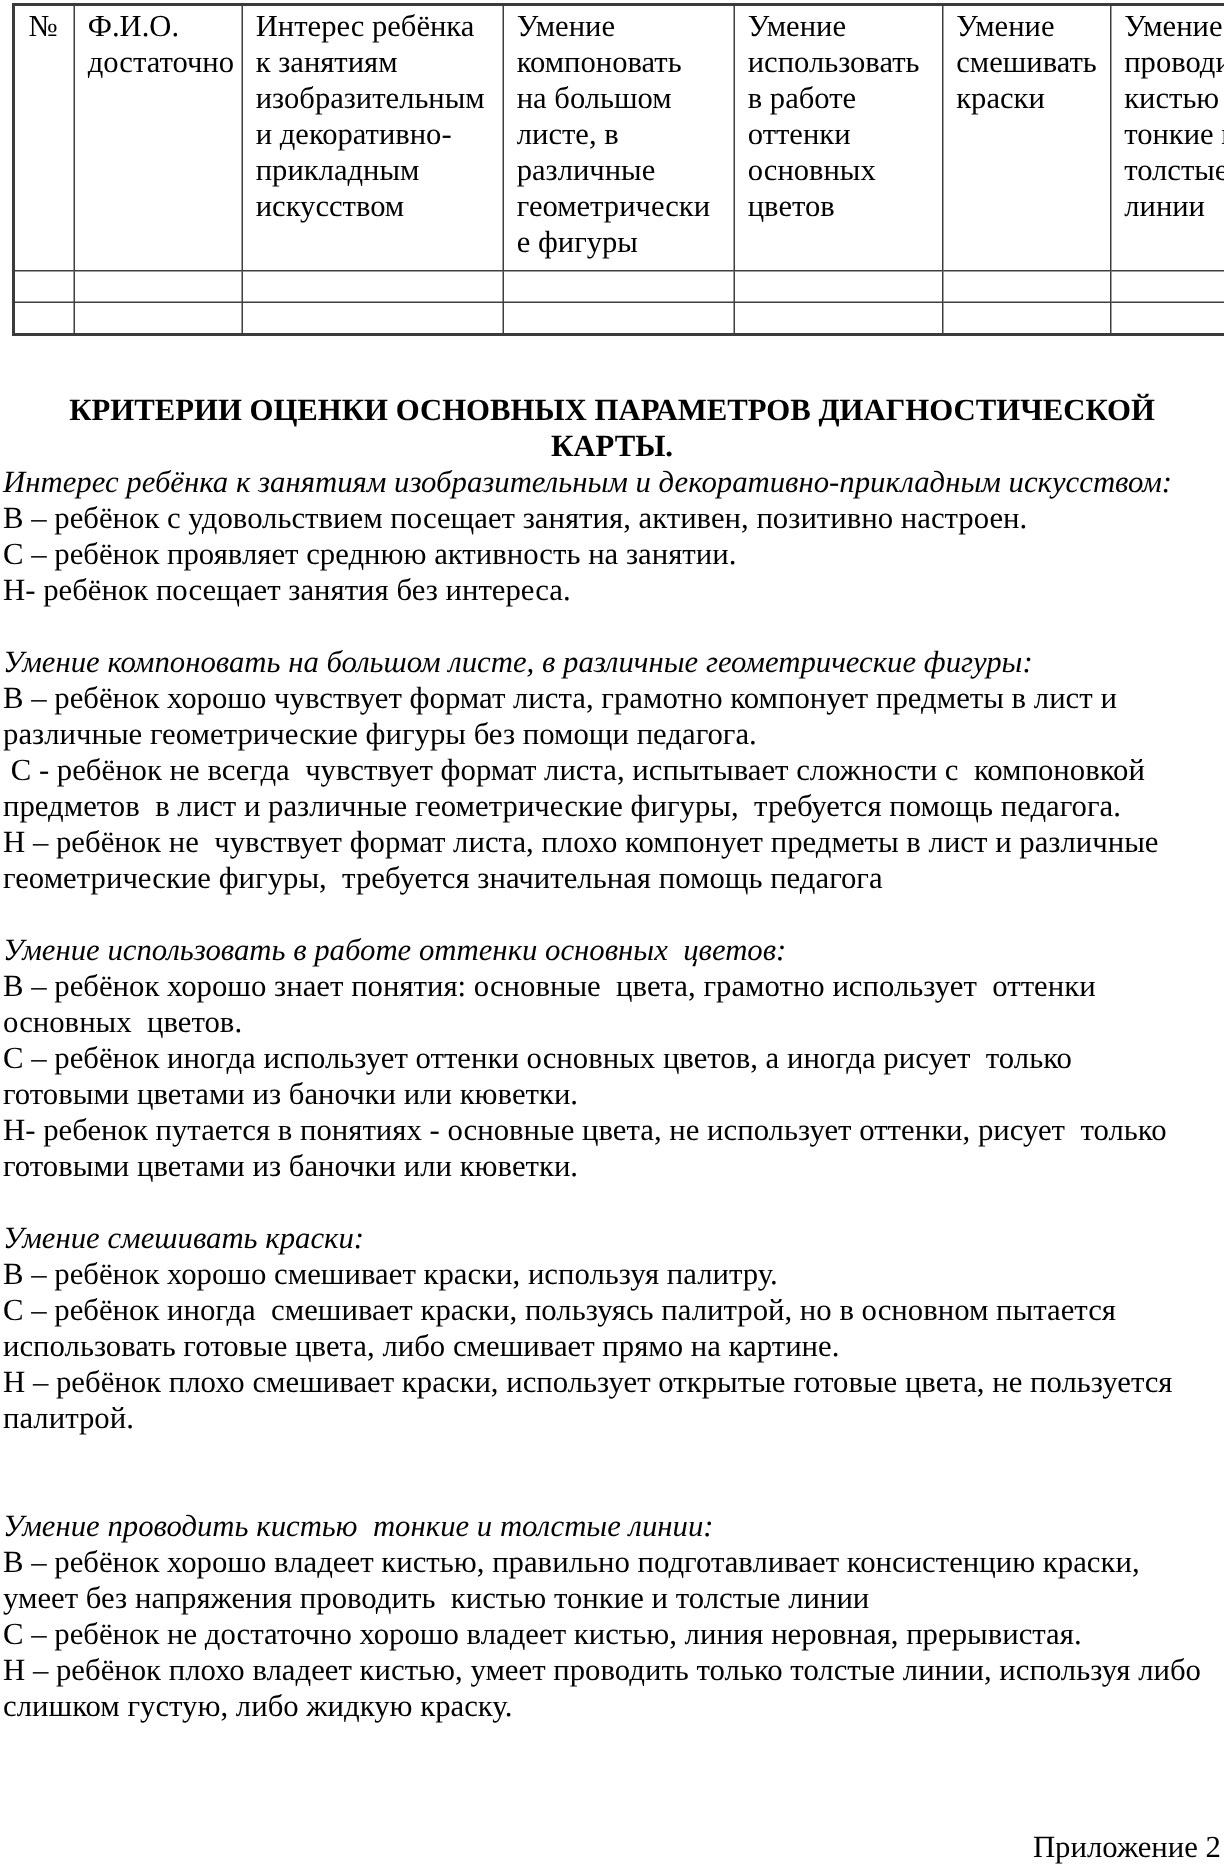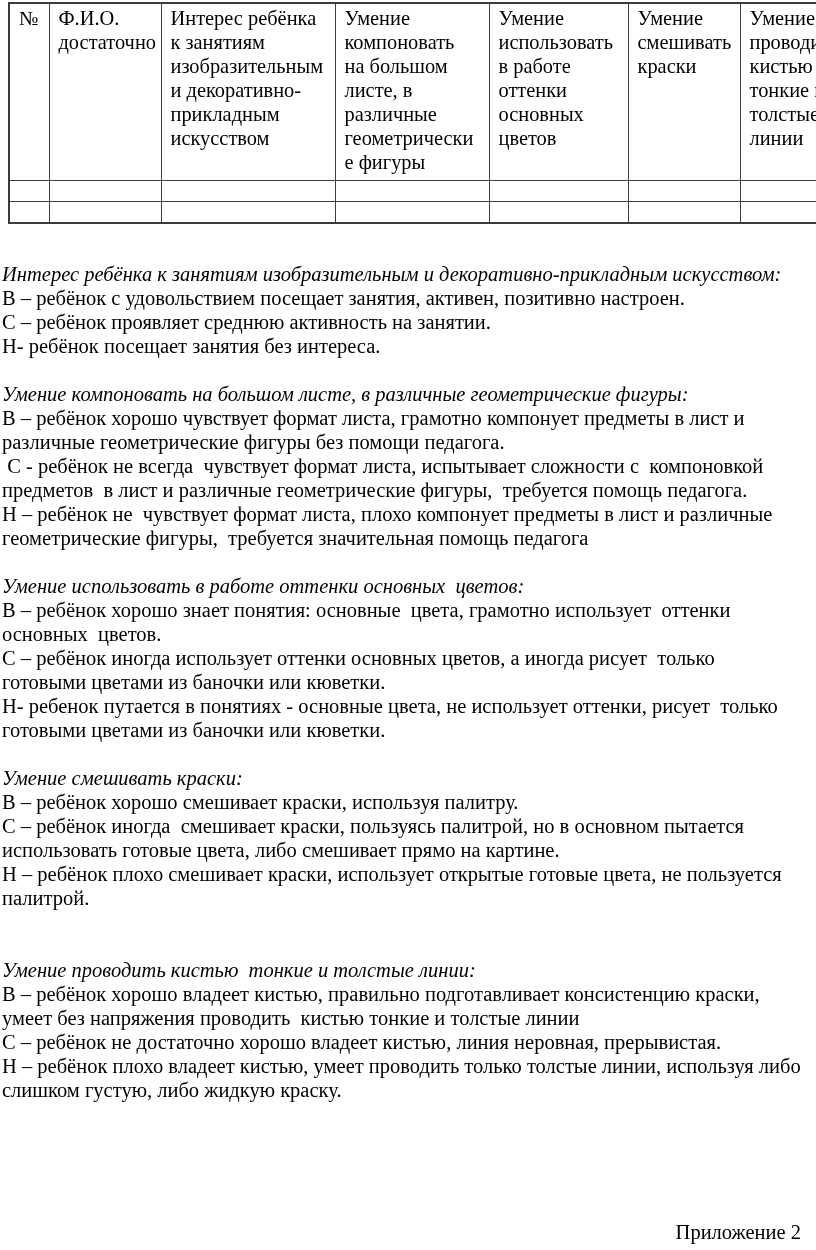--- a/index.html
+++ b/index.html
@@ -79,21 +79,21 @@
   }
   .criterion-levels {
     margin: 0;
     white-space: pre;        
   }
 
   
   .appendix {
     position: absolute;
     top: 1220px;
-    right: 15px;
+    right: 2px;
     font-size: 20.5px;
     line-height: 24px;
   }
 </style>
 </head>
 <body>
 
 <div class="page">
 
   <table class="diag">
@@ -157,20 +157,22 @@
         <td></td>
         <td></td>
         <td></td>
         <td></td>
         <td></td>
       </tr>
     </tbody>
   </table>
 
   <div class="doc-body">
+    <h1 class="doc-title">КРИТЕРИИ ОЦЕНКИ ОСНОВНЫХ ПАРАМЕТРОВ ДИАГНОСТИЧЕСКОЙ
+КАРТЫ.</h1>
 
     <div class="criterion first">
       <p class="criterion-heading">Интерес ребёнка к занятиям изобразительным и декоративно-прикладным искусством:</p>
       <p class="criterion-levels">В – ребёнок с удовольствием посещает занятия, активен, позитивно настроен.
 С – ребёнок проявляет среднюю активность на занятии.
 Н- ребёнок посещает занятия без интереса.</p>
     </div>
 
     <div class="criterion">
       <p class="criterion-heading">Умение компоновать на большом листе, в различные геометрические фигуры:</p>

